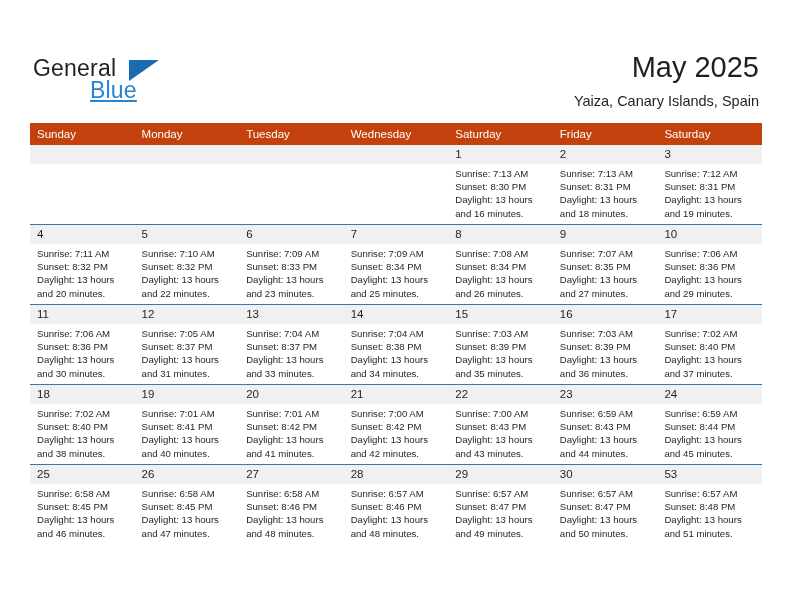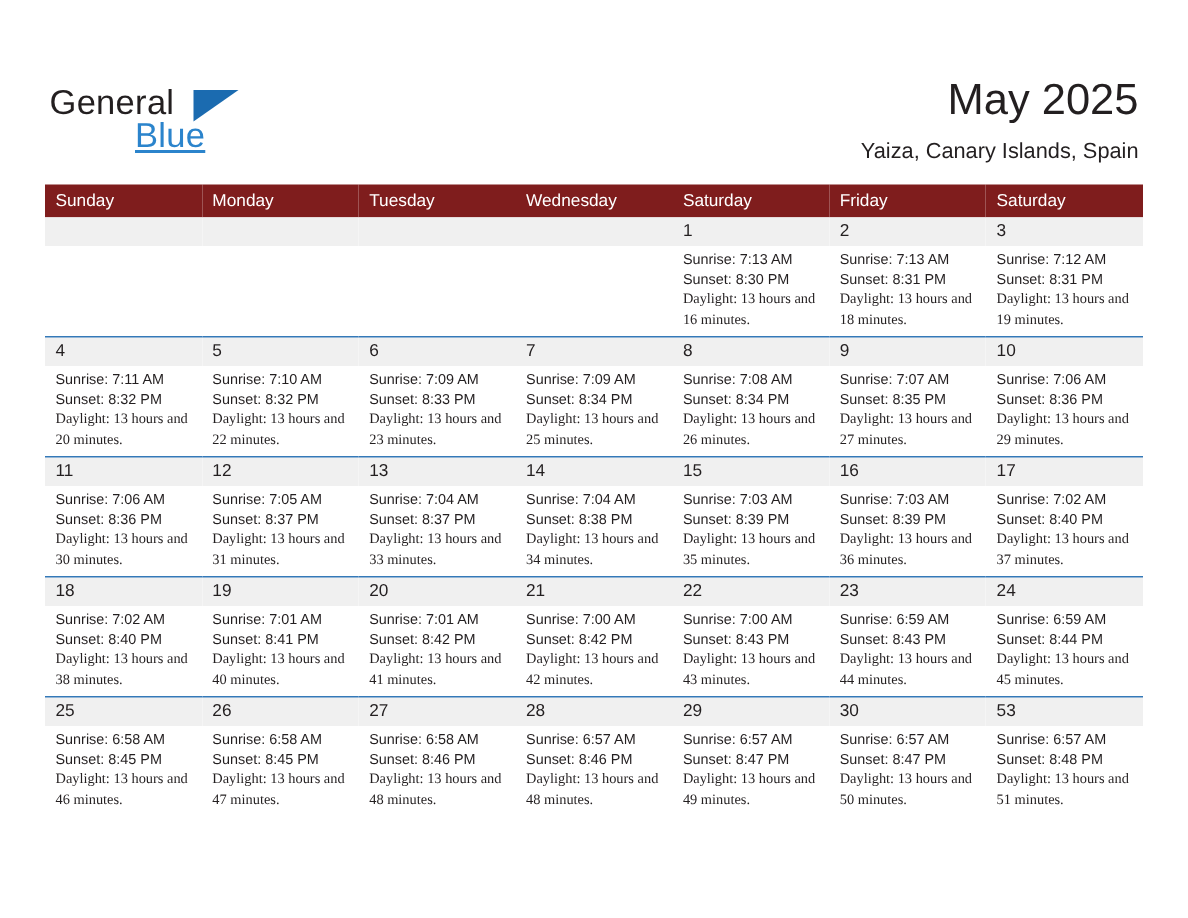--- a/index.html
+++ b/index.html
@@ -88,21 +88,21 @@
   
   .calendar {
     position: absolute;
     left: 30px;
     top: 104px;
     width: 732px;
     border-collapse: collapse;
     table-layout: fixed;
   }
   .calendar th {
-    background: #7f1d1d;
+    background: #c2410c;
     color: #ffffff;
     font-size: 11.5px;
     font-weight: normal;
     text-align: left;
     padding: 5px 0 5px 7px;
     height: 11px;
     border: none;
   }
   .calendar td {
     vertical-align: top;
@@ -131,21 +131,20 @@
     padding: 3px 6px 0 7px;
     font-size: 9.6px;
     line-height: 13.2px;
     color: #231f20;
   }
   .info div {
     white-space: nowrap;
   }
   .info .daylight {
     white-space: normal;
-    font-family: Liberation Serif, serif;
   }
 </style>
 </head>
 <body>
 
 <div class="page">
 
   <div class="header">
 
     <div class="brand">

